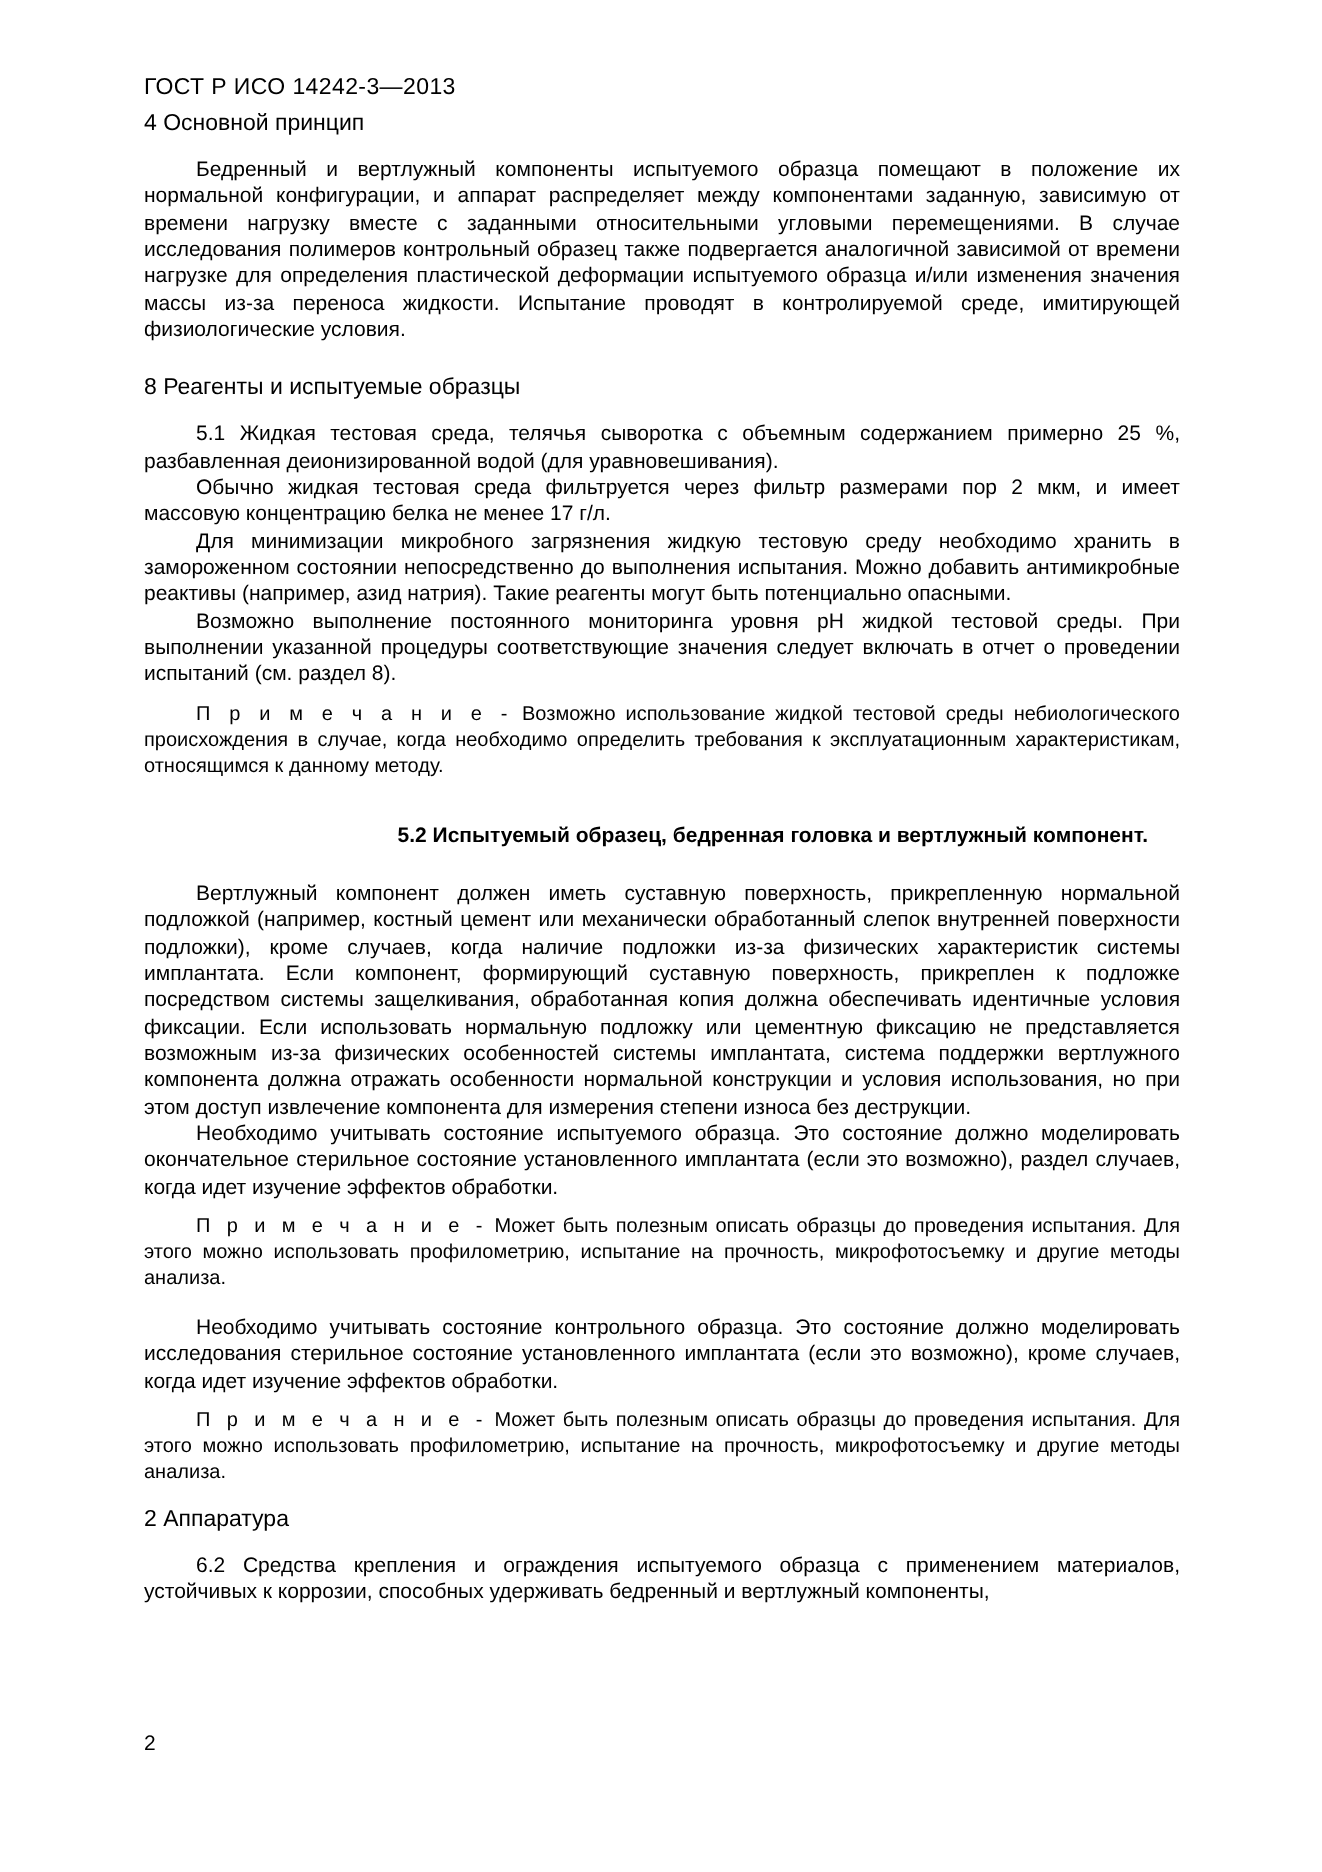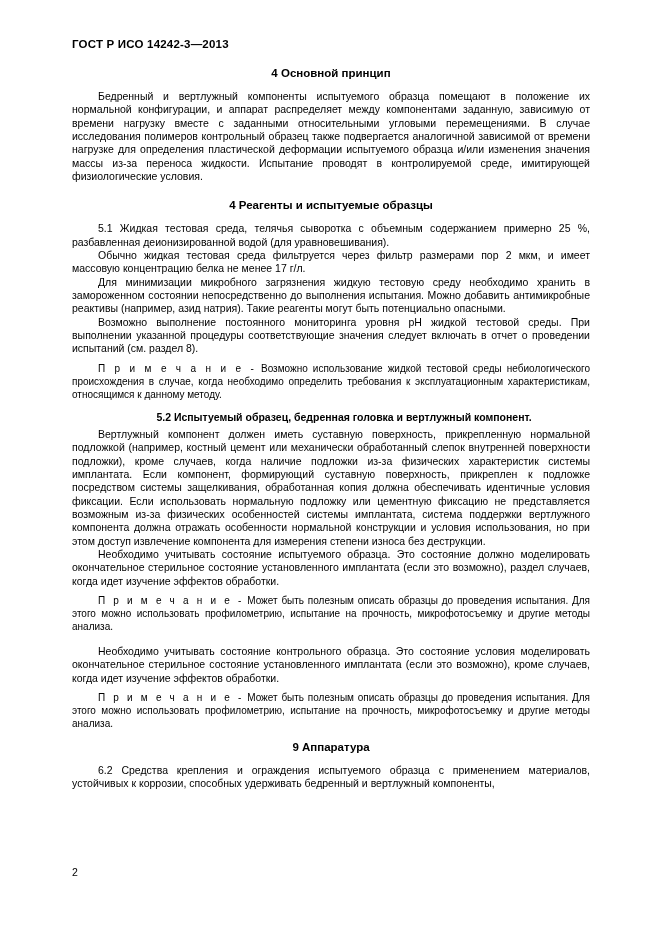--- a/index.html
+++ b/index.html
@@ -24,36 +24,36 @@
     box-sizing: border-box;
   }
   .content {
     position: absolute;
     left: 72px;
     top: 38px;
     width: 518px;
   }
   .doc-header {
     font-size: 11.5px;
-    font-weight: bold;
+    font-weight: normal;
     letter-spacing: 0.2px;
-    margin-bottom: 17px;
+    margin-bottom: 6px;
   }
   h2.sec {
     font-size: 11.5px;
-    font-weight: bold;
+    font-weight: normal;
     margin: 0 0 11px 0;
-    text-align: center;
+    text-align: left;
   }
   h3.subsec {
     font-size: 10.5px;
     font-weight: bold;
-    margin: 4px;
+    margin: 16px;
     text-indent: 26px;
-    text-align: center;
+    text-align: right;
     line-height: 1.27;
   }
   p.para {
     font-size: 10.5px;
     line-height: 1.27;
     margin: 0;
     text-align: justify;
     text-indent: 26px;
     hyphens: none;
   }
@@ -82,39 +82,39 @@
 
 <div class="page">
   <div class="content">
     <div class="doc-header">ГОСТ Р ИСО 14242-3—2013</div>
 
     <h2 class="sec">4 Основной принцип</h2>
     <p class="para">Бедренный и вертлужный компоненты испытуемого образца помещают в положение их нормальной конфигурации, и аппарат распределяет между компонентами заданную, зависимую от времени нагрузку вместе с заданными относительными угловыми перемещениями. В случае исследования полимеров контрольный образец также подвергается аналогичной зависимой от времени нагрузке для определения пластической деформации испытуемого образца и/или изменения значения массы из-за переноса жидкости. Испытание проводят в контролируемой среде, имитирующей физиологические условия.</p>
 
     <div class="sp-l"></div>
 
-    <h2 class="sec">4 Реагенты и испытуемые образцы</h2>
+    <h2 class="sec">8 Реагенты и испытуемые образцы</h2>
     <p class="para">5.1 Жидкая тестовая среда, телячья сыворотка с объемным содержанием примерно 25 %, разбавленная деионизированной водой (для уравновешивания).</p>
     <p class="para">Обычно жидкая тестовая среда фильтруется через фильтр размерами пор 2 мкм, и имеет массовую концентрацию белка не менее 17 г/л.</p>
     <p class="para">Для минимизации микробного загрязнения жидкую тестовую среду необходимо хранить в замороженном состоянии непосредственно до выполнения испытания. Можно добавить антимикробные реактивы (например, азид натрия). Такие реагенты могут быть потенциально опасными.</p>
     <p class="para">Возможно выполнение постоянного мониторинга уровня pH жидкой тестовой среды. При выполнении указанной процедуры соответствующие значения следует включать в отчет о проведении испытаний (см. раздел 8).</p>
     <div class="sp-s"></div>
     <p class="note"><span class="lbl">П р и м е ч а н и е  -</span> <span>Возможно использование жидкой тестовой среды небиологического происхождения в случае, когда необходимо определить требования к эксплуатационным характеристикам, относящимся к данному методу.</span></p>
     <div class="sp-s"></div>
     <h3 class="subsec">5.2 Испытуемый образец, бедренная головка и вертлужный компонент.</h3>
     <p class="para">Вертлужный компонент должен иметь суставную поверхность, прикрепленную нормальной подложкой (например, костный цемент или механически обработанный слепок внутренней поверхности подложки), кроме случаев, когда наличие подложки из-за физических характеристик системы имплантата. Если компонент, формирующий суставную поверхность, прикреплен к подложке посредством системы защелкивания, обработанная копия должна обеспечивать идентичные условия фиксации. Если использовать нормальную подложку или цементную фиксацию не представляется возможным из-за физических особенностей системы имплантата, система поддержки вертлужного компонента должна отражать особенности нормальной конструкции и условия использования, но при этом доступ извлечение компонента для измерения степени износа без деструкции.</p>
     <p class="para">Необходимо учитывать состояние испытуемого образца. Это состояние должно моделировать окончательное стерильное состояние установленного имплантата (если это возможно), раздел случаев, когда идет изучение эффектов обработки.</p>
     <div class="sp-s"></div>
     <p class="note"><span class="lbl">П р и м е ч а н и е  -</span> <span>Может быть полезным описать образцы до проведения испытания. Для этого можно использовать профилометрию, испытание на прочность, микрофотосъемку и другие методы анализа.</span></p>
     <div class="sp-s"></div>
     <div class="sp-s"></div>
-    <p class="para">Необходимо учитывать состояние контрольного образца. Это состояние условия моделировать окончательное стерильное состояние установленного имплантата (если это возможно), кроме случаев, когда идет изучение эффектов обработки.</p>
+    <p class="para">Необходимо учитывать состояние контрольного образца. Это состояние должно моделировать исследования стерильное состояние установленного имплантата (если это возможно), кроме случаев, когда идет изучение эффектов обработки.</p>
     <div class="sp-s"></div>
     <p class="note"><span class="lbl">П р и м е ч а н и е  -</span> <span>Может быть полезным описать образцы до проведения испытания. Для этого можно использовать профилометрию, испытание на прочность, микрофотосъемку и другие методы анализа.</span></p>
 
     <div class="sp-m"></div>
 
-    <h2 class="sec">9 Аппаратура</h2>
+    <h2 class="sec">2 Аппаратура</h2>
     <p class="para">6.2 Средства крепления и ограждения испытуемого образца с применением материалов, устойчивых к коррозии, способных удерживать бедренный и вертлужный компоненты,</p>
   </div>
 
   <div class="page-number">2</div>
 </div>
 
 </body></html>

